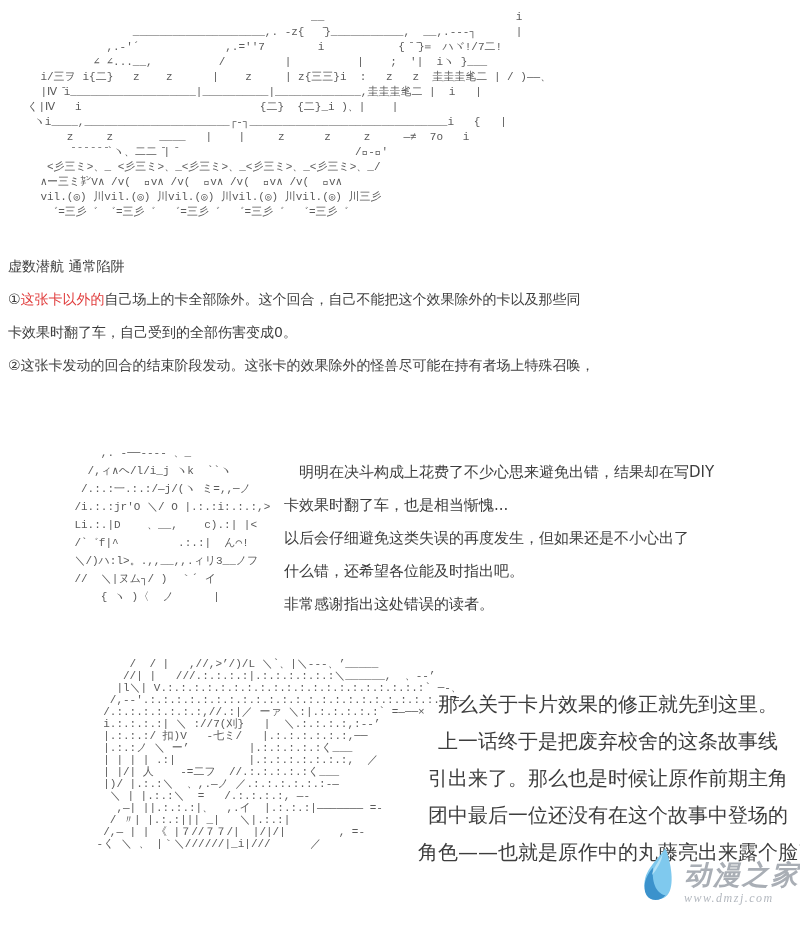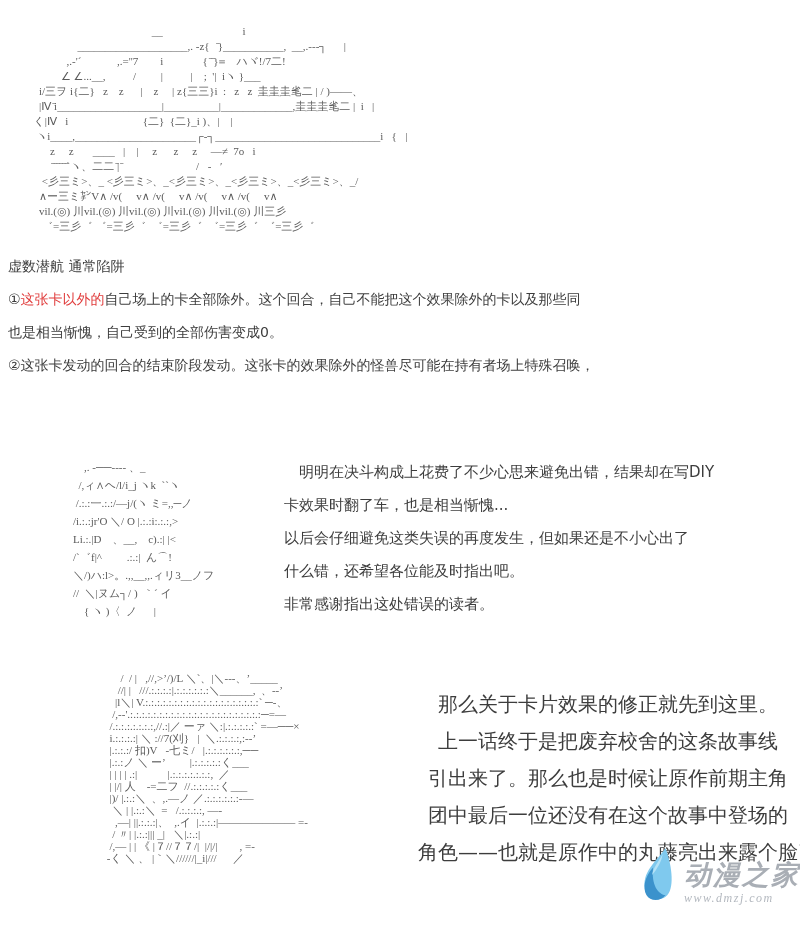--- a/index.html
+++ b/index.html
@@ -5,22 +5,22 @@
   html, body { margin: 0; padding: 0; }
   body {
     width: 800px; height: 935px;
     background: #ffffff;
     position: relative;
     overflow: hidden;
     font-family: "DejaVu Sans", sans-serif;
   }
   .aa {
     position: absolute;
-    margin: 16px;
-    font-family: Liberation Serif, serif;
+    margin: 2px;
+    font-family: Liberation Mono, monospace;
     color: #5a5a5a;
     white-space: pre;
   }
   #aa-tank     { left: 12px; top: 8px;   font-size: 11px; line-height: 15px; }
   #aa-face     { left: 46px; top: 442px; font-size: 11px; line-height: 18px; }
   #aa-portrait { left: 88px; top: 656px; font-size: 11px; line-height: 12px; }
 
   .card-text {
     position: absolute; left: 8px; top: 250px;
     font-size: 14px; line-height: 33px;
@@ -66,21 +66,21 @@
         z     z       ____   |    |     z      z     z     ―≠  7o   i
          ̄ ̄ ̄ ̄ ̄ ̄`ヽ、二二 ̄| ̄                           /゙‐ー′
      &lt;彡三ミ&gt;、_ &lt;彡三ミ&gt;、_&lt;彡三ミ&gt;、_&lt;彡三ミ&gt;、_&lt;彡三ミ&gt;、_/
     ∧ー三ミ㌢V∧ /v(  ゙v∧ /v(  ゙v∧ /v(  ゙v∧ /v(  ゙v∧
     vil.(◎) 川vil.(◎) 川vil.(◎) 川vil.(◎) 川vil.(◎) 川三彡
      ゛=三彡゛ ゛=三彡゛  ゛=三彡゛  ゛=三彡゛  ゛=三彡゛</pre>
 
 <div class="card-text">
   <div>虚数潜航 通常陷阱</div>
   <div><span>①</span><span class="red">这张卡以外的</span><span>自己场上的卡全部除外。这个回合，自己不能把这个效果除外的卡以及那些同</span></div>
-  <div>也是相当惭愧，自己受到的全部伤害变成0。</div>
+  <div>卡效果时翻了车，自己受到的全部伤害变成0。</div>
   <div>②这张卡发动的回合的结束阶段发动。这张卡的效果除外的怪兽尽可能在持有者场上特殊召唤，</div>
 </div>
 
 <pre id="aa-face" class="aa">        ,. -──‐--- 、_
       /,ィ∧ヘ/l/i_j ヽk  ``ヽ
      /.:.:一.:.:/―j/(ヽ ミ=,,─ノ
     /i.:.:jr'O ＼/ O |.:.:i:.:.:,&gt;
     Li.:.|D    、__,    c).:| |&lt;
     /`゛f|^         .:.:|  ん⌒!
     ＼/)ハ:l&gt;。.,,__,,.ィリ3__ノフ

